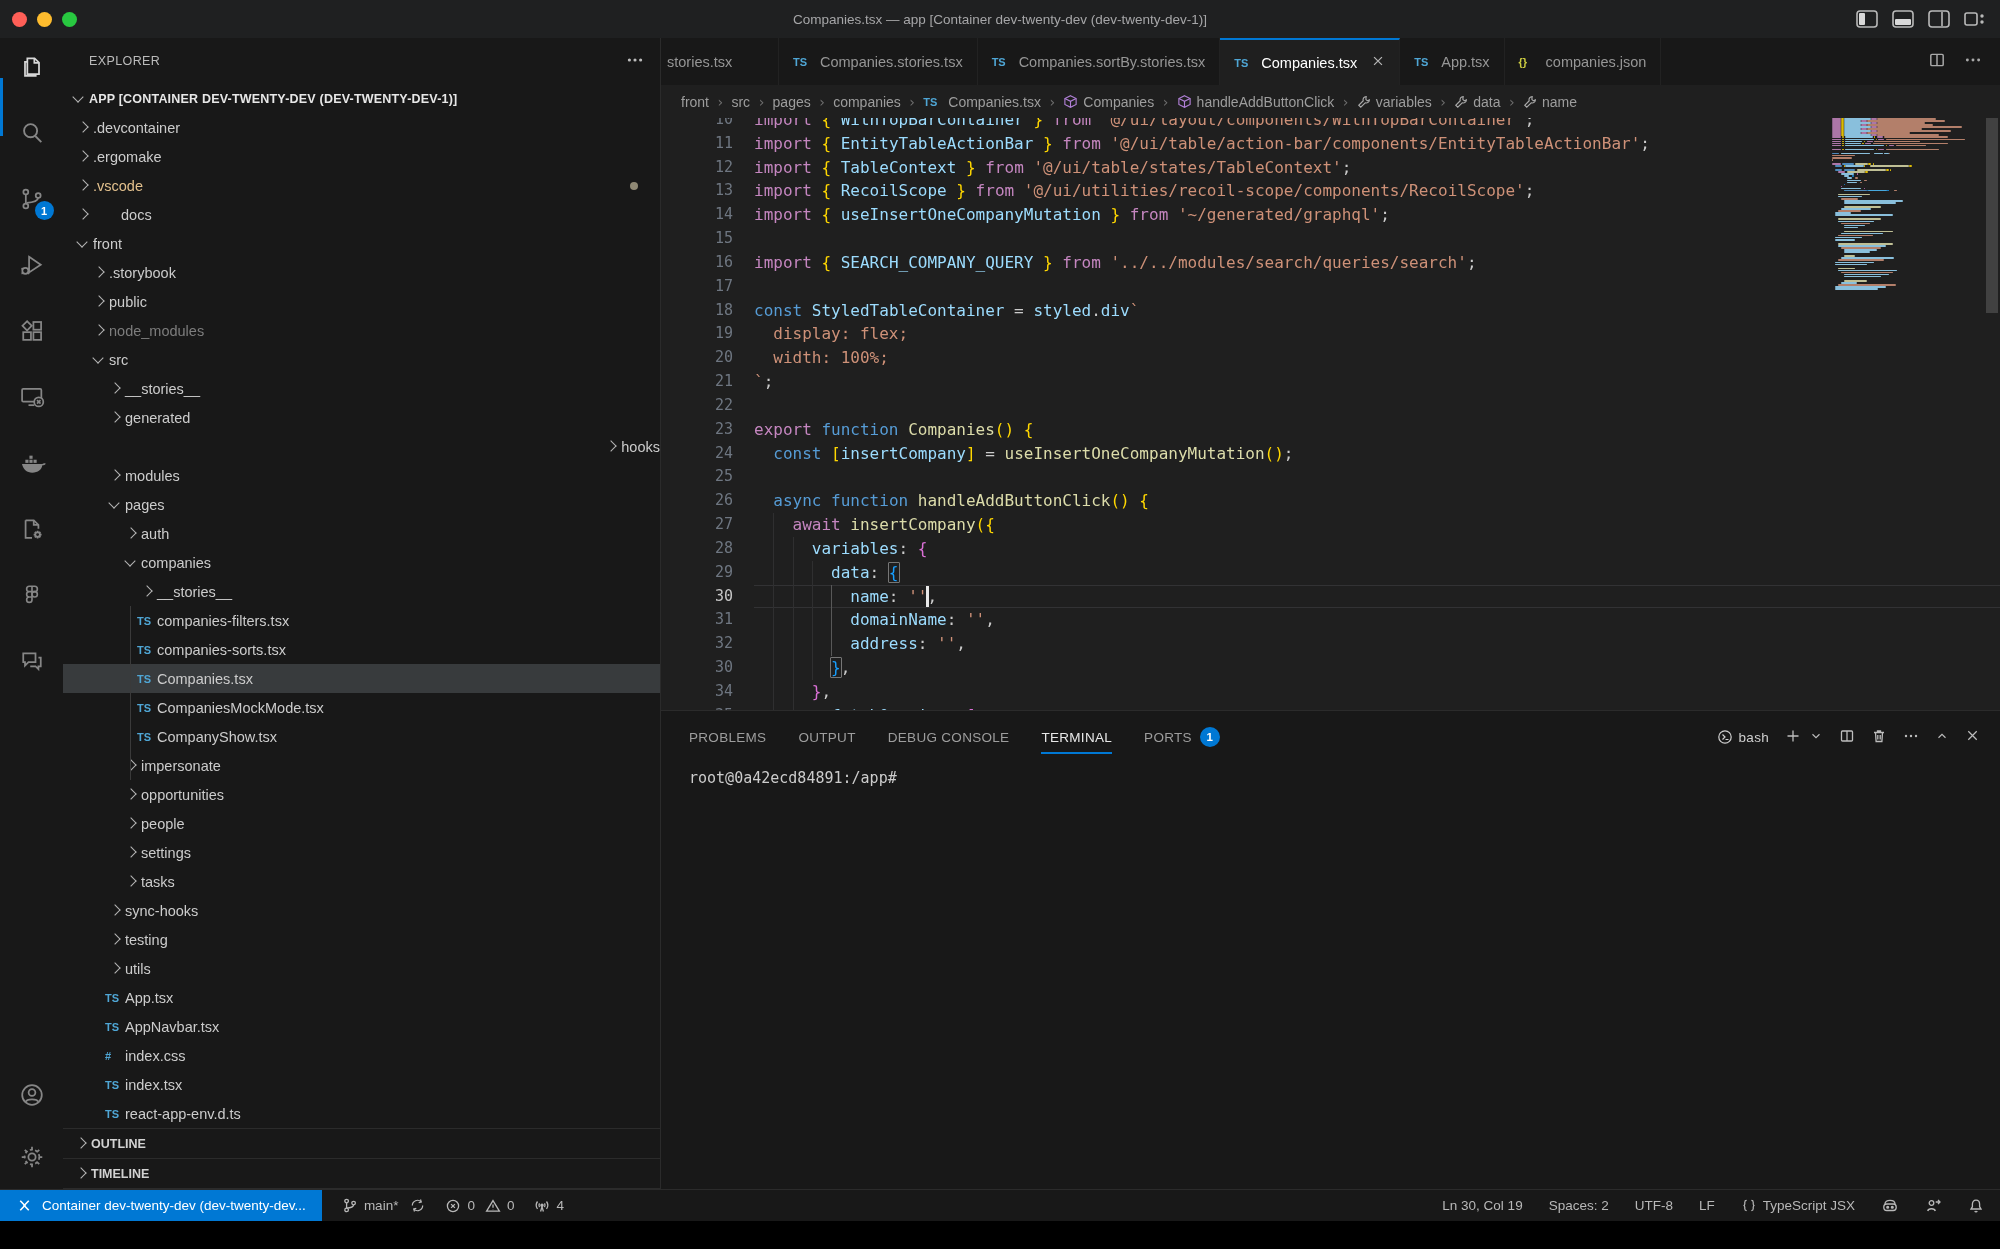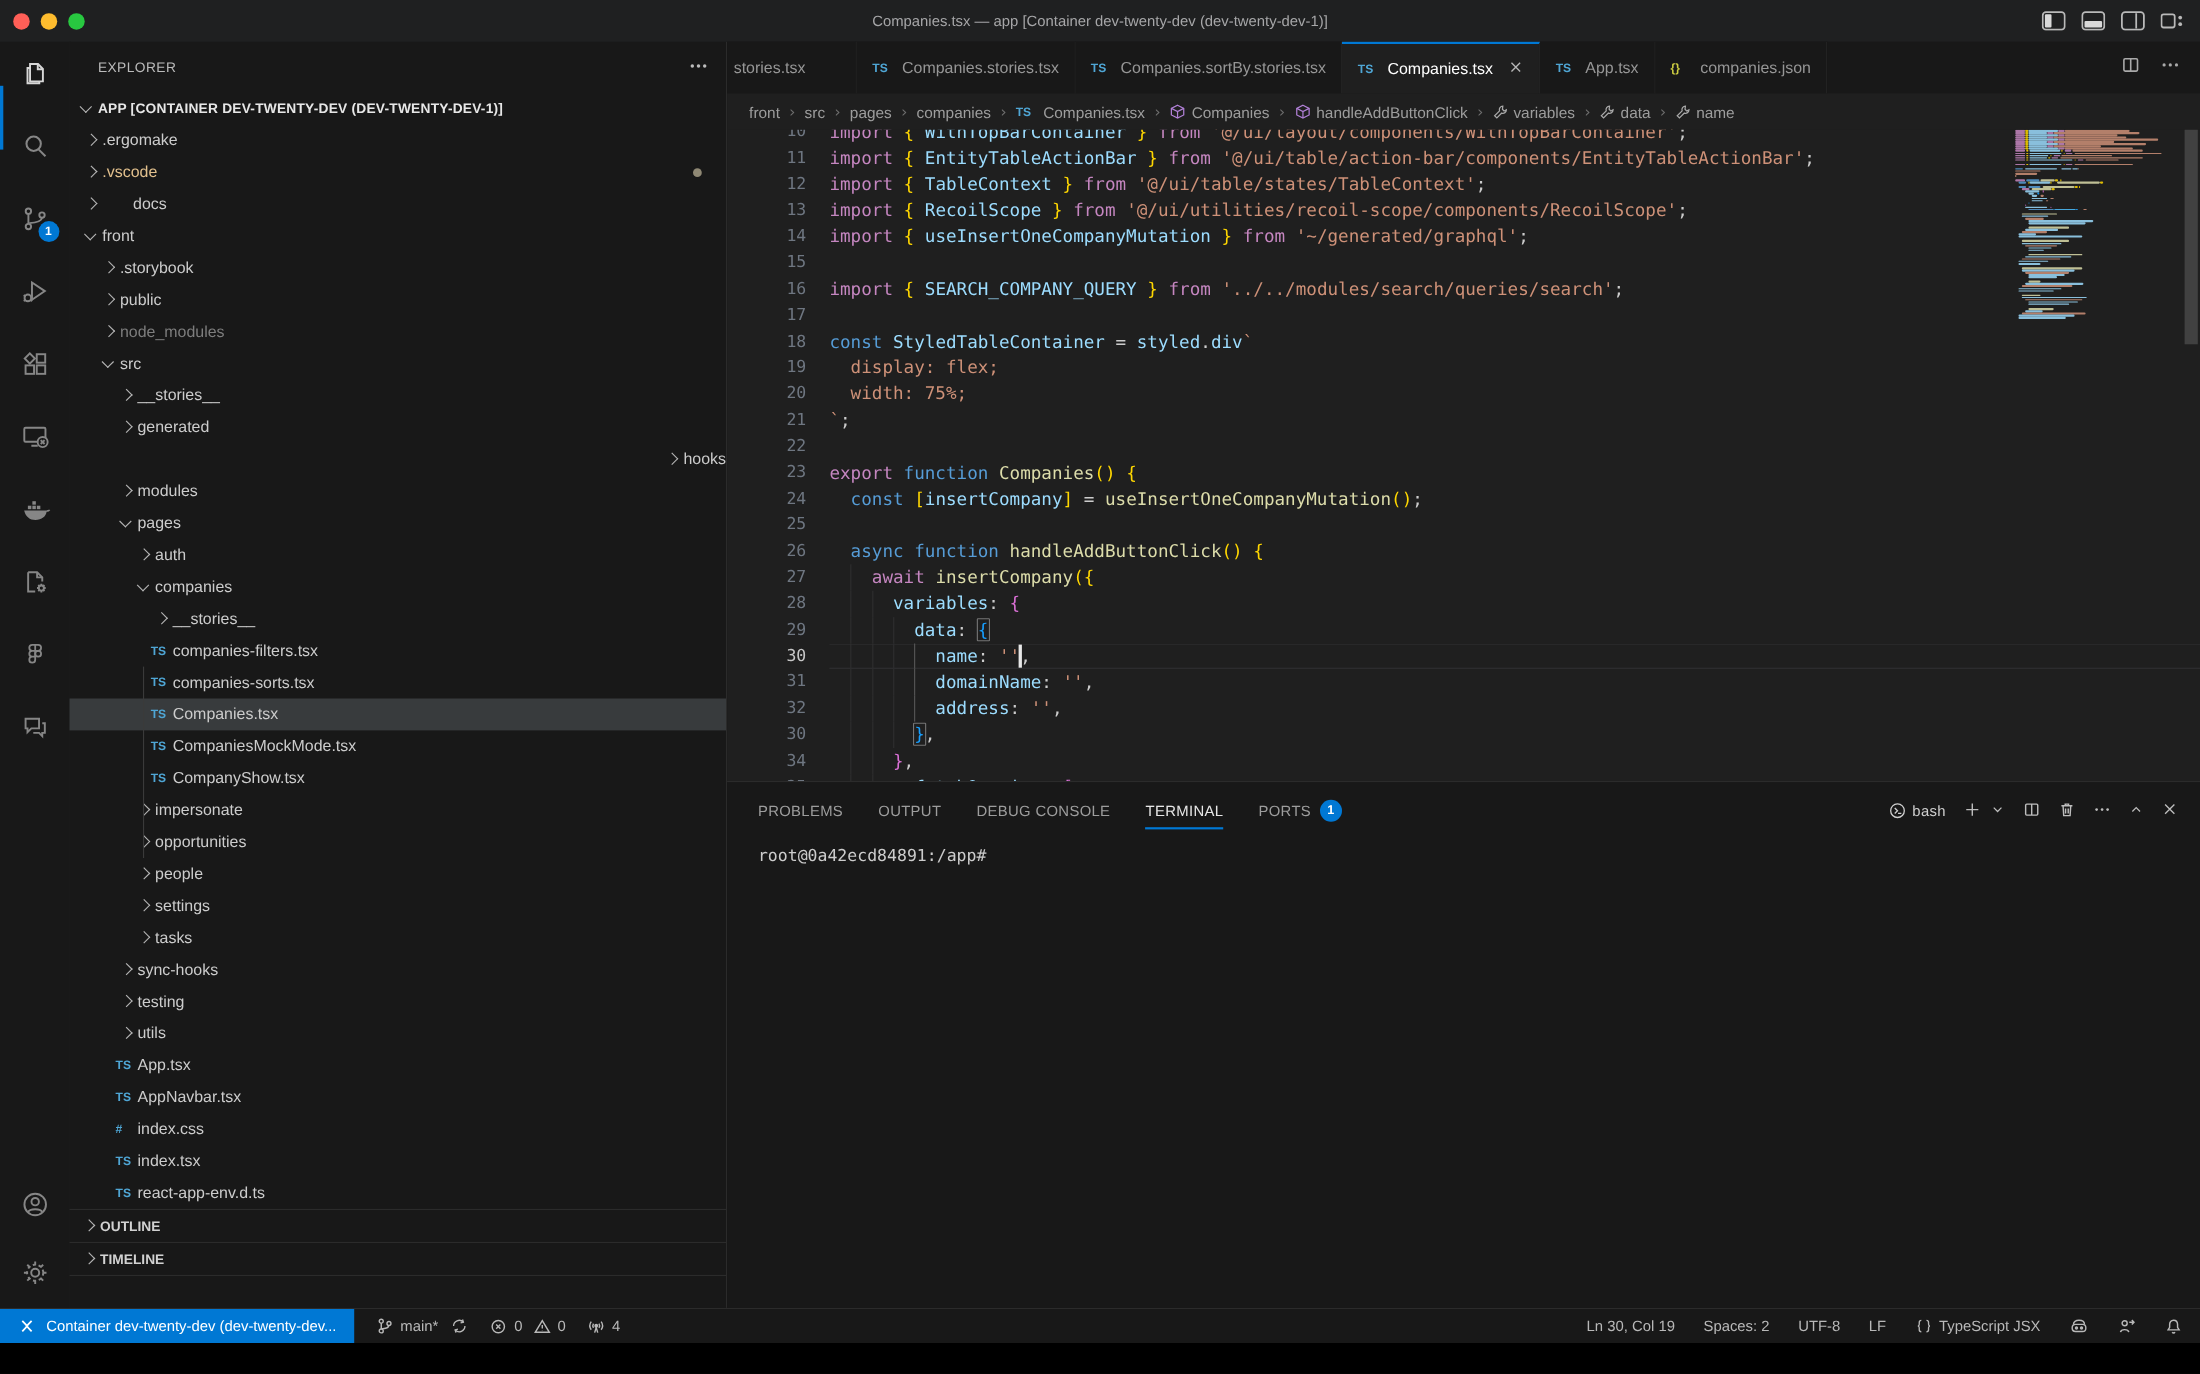--- a/index.html
+++ b/index.html
@@ -254,20 +254,24 @@
           </svg>
       </span>
     </div>
     <div class="sb-section">
       <span class="chev exp"></span>
       <span>APP [CONTAINER DEV-TWENTY-DEV (DEV-TWENTY-DEV-1)]</span>
     </div>
     <div class="tree" id="tree">
         <div class="trow" style="padding-left: 10px;">
           <span class="chev"></span>
+          <span class="lbl">.devcontainer</span>
+        </div>
+        <div class="trow" style="padding-left: 10px;">
+          <span class="chev"></span>
           <span class="lbl">.ergomake</span>
         </div>
         <div class="trow mod" style="padding-left: 10px;">
           <span class="chev"></span>
           <span class="lbl">.vscode</span>
           <span class="mod-dot"></span>
         </div>
         <div class="trow" style="padding-left: 10px; gap: 28px;">
           <span class="chev"></span>
           <span class="lbl">docs</span>
@@ -556,21 +560,21 @@
           <div class="cl">
             <span class="ln">18</span>
             <span class="code"><span class="tok" style="color: rgb(86, 156, 214);">const</span><span class="tok" style="color: rgb(204, 204, 204);"> </span><span class="tok" style="color: rgb(156, 220, 254);">StyledTableContainer</span><span class="tok" style="color: rgb(204, 204, 204);"> = </span><span class="tok" style="color: rgb(156, 220, 254);">styled</span><span class="tok" style="color: rgb(204, 204, 204);">.</span><span class="tok" style="color: rgb(156, 220, 254);">div</span><span class="tok" style="color: rgb(206, 145, 120);">`</span></span>
           </div>
           <div class="cl">
             <span class="ln">19</span>
             <span class="code"><span class="tok" style="color: rgb(206, 145, 120);">  display: flex;</span></span>
           </div>
           <div class="cl">
             <span class="ln">20</span>
-            <span class="code"><span class="tok" style="color: rgb(206, 145, 120);">  width: 75%;</span></span>
+            <span class="code"><span class="tok" style="color: rgb(206, 145, 120);">  width: 100%;</span></span>
           </div>
           <div class="cl">
             <span class="ln">21</span>
             <span class="code"><span class="tok" style="color: rgb(206, 145, 120);">`</span><span class="tok" style="color: rgb(204, 204, 204);">;</span></span>
           </div>
           <div class="cl">
             <span class="ln">22</span>
             <span class="code"></span>
           </div>
           <div class="cl">

